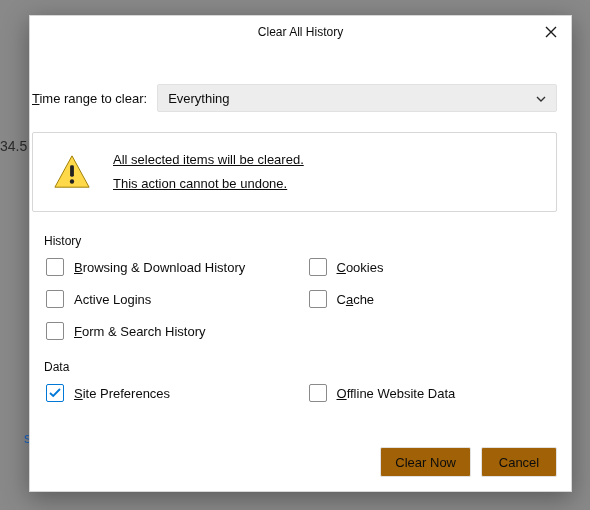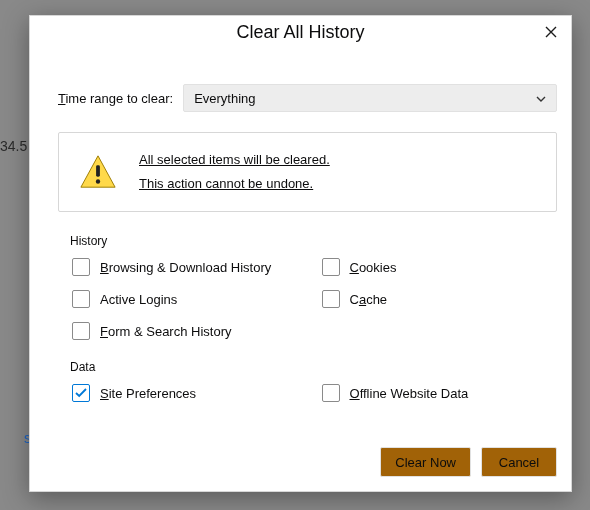--- a/index.html
+++ b/index.html
@@ -27,31 +27,31 @@
     background: #ffffff;
     box-shadow: 0 6px 24px rgba(0,0,0,0.35);
     border: 1px solid #d7d7d7;
   }
   .titlebar {
     height: 32px;
     display: flex;
     align-items: center;
     justify-content: center;
     position: relative;
-    font-size: 18px;
+    font-size: 12px;
   }
   .titlebar .close {
     position: absolute; right: 0; top: 0;
     width: 40px; height: 32px;
     display: flex; align-items: center; justify-content: center;
     font-size: 14px;
     cursor: pointer;
   }
   .body {
-    padding: 36px 14px 14px 28px;
+    padding: 36px 14px 14px 2px;
   }
   .row-range {
     display: flex;
     align-items: center;
     gap: 10px;
     margin-bottom: 20px;
   }
   .range-label { white-space: nowrap; }
   .select {
     flex: 1;

